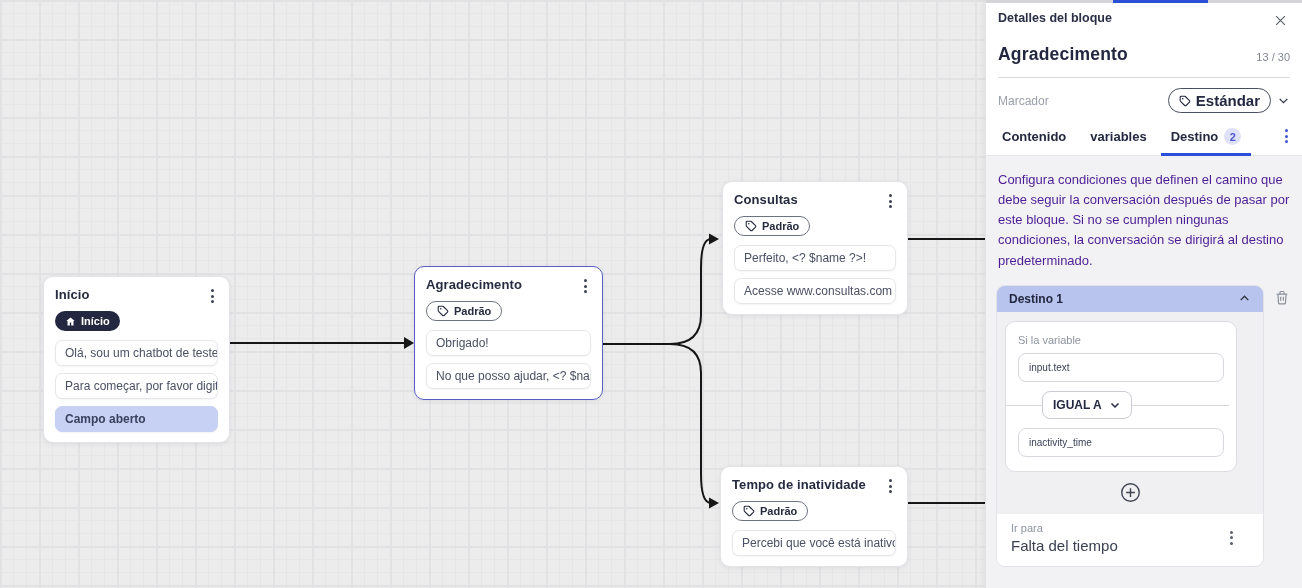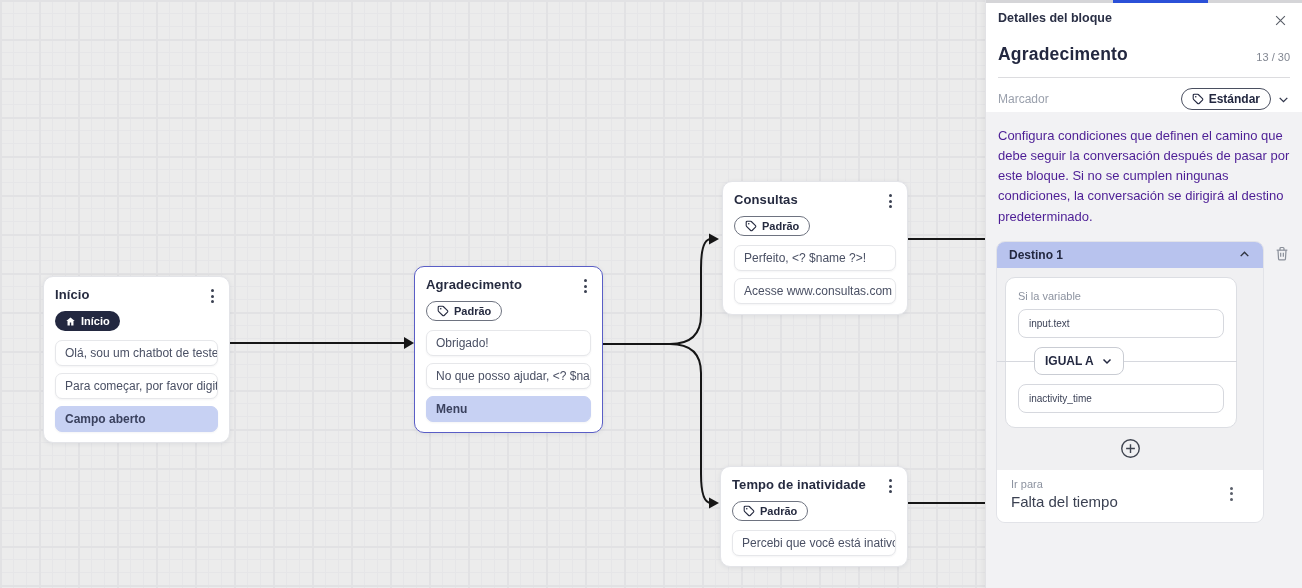--- a/index.html
+++ b/index.html
@@ -52,21 +52,21 @@
   .p-title-row { display:flex; justify-content:space-between; align-items:flex-end;
     padding:10px 12px 0; }
   .p-title { font-size:17.5px; font-weight:600; color:#232840; letter-spacing:.2px; }
   .p-counter { font-size:11px; color:#82879​2; color:#828792; padding-bottom:2px; }
   .p-divider { border-bottom:1px solid #dcdcdf; margin:12px 12px 0; }
   .marker-row { display:flex; justify-content:space-between; align-items:center;
     padding:10px 12px 2px; }
   .marker-label { font-size:12px; color:#9aa0ac; }
   .marker-right { display:flex; align-items:center; gap:6px; color:#30354a; }
   .chip { display:inline-flex; align-items:center; gap:5px; border:1px solid #4a4f60;
-    border-radius:13px; padding:3px 10px; font-size:12px; font-weight:bold;
+    border-radius:13px; padding:3px 10px; font-size:15px; font-weight:bold;
     color:#232840; cursor:pointer; background:#fff; }
   .tabs { display:flex; align-items:stretch; margin-top:4px; border-bottom:1px solid #e6e6e8;
     padding:0 4px; position:relative; }
   .tab { display:flex; align-items:center; gap:6px; padding:9px 12px 10px;
     font-size:13px; font-weight:bold; color:#232840; cursor:pointer; position:relative; }
   .tab.active::after { content:""; position:absolute; left:2px; right:2px; bottom:-1px;
     height:3px; background:#2b50d8; }
   .tab-badge { width:17px; height:17px; border-radius:50%; background:#dfe1f8;
     color:#5058cf; font-size:11px; font-weight:bold; display:flex;
     align-items:center; justify-content:center; }
@@ -78,21 +78,21 @@
   .dest-head { background:#b8c3ee; border-radius:8px 8px 0 0; display:flex;
     justify-content:space-between; align-items:center; padding:6px 12px; cursor:pointer; }
   .dest-head-title { font-size:12px; font-weight:bold; color:#232840; }
   .trash-btn { position:absolute; right:2px; top:4px; color:#8a8f99; cursor:pointer; }
   .cond-card { background:#fff; border:1px solid #dcdee3; border-radius:10px;
     margin:9px 26px 0 8px; padding:10px 12px 14px; }
   .cond-label { font-size:11px; color:#8d93a0; margin:2px 0 7px; }
   .text-input { width:100%; border:1px solid #d6d8de; border-radius:8px;
     padding:8px 10px; font-size:10px; color:#3c4257; background:#fff;
     font-family:"Liberation Sans", sans-serif; outline:none; }
-  .op-row { position:relative; margin:9px 0;padding-left:16px; }
+  .op-row { position:relative; margin:9px 8px;padding-left:16px; }
   .op-row::before { content:""; position:absolute; left:-21px; right:-13px; top:50%;
     border-top:1px solid #d6d8de; }
   .op-btn { position:relative; display:inline-flex; align-items:center; gap:7px;
     background:#fff; border:1px solid #c9ccd3; border-radius:8px; padding:6px 10px;
     font-size:12px; font-weight:bold; color:#232840; cursor:pointer; }
   .plus-row { display:flex; justify-content:center; padding:10px 0 11px; }
   .plus-btn { color:#3f4450; cursor:pointer; display:flex; }
   .goto-card { background:#fff; border-radius:0 0 8px 8px; padding:8px 26px 12px 14px;
     display:flex; justify-content:space-between; align-items:center; }
   .goto-label { font-size:11px; color:#8d93a0; margin-bottom:3px; }
@@ -155,21 +155,20 @@
       <span class="badge-outline">
         <svg width="12" height="12" viewBox="0 0 24 24">
             <path d="M21 11.4l-8.4-8.4A2 2 0 0 0 11.2 2.4H4.4a2 2 0 0 0-2 2v6.8c0 .53.21 1.04.59 1.41L11.4 21a2 2 0 0 0 2.83 0L21 14.23a2 2 0 0 0 0-2.83z" fill="none" stroke="#262b40" stroke-width="2.2"></path>
             <circle cx="7.5" cy="7.5" r="1.6" fill="#262b40"></circle>
           </svg>
         <span>Padrão</span>
       </span>
       <div class="rows">
         <div class="row">Obrigado!</div>
         <div class="row">No que posso ajudar, &lt;? $name ...</div>
-        <div class="row hl">Menu</div>
       </div>
     </div>
 
     <div class="node" style="left:722px; top:181px; width:186px;">
       <div class="node-head">
         <span class="node-title">Consultas</span>
         <span class="kebab">
             <i></i>
             <i></i>
             <i></i>
@@ -239,20 +238,33 @@
               <circle cx="7.5" cy="7.5" r="1.6" fill="#232840"></circle>
             </svg>
           <span>Estándar</span>
         </span>
         <svg width="13" height="13" viewBox="0 0 24 24" fill="none" stroke="#30354a" stroke-width="2.4">
             <polyline points="5,9 12,16 19,9"></polyline>
           </svg>
       </span>
     </div>
 
+    <div class="tabs">
+      <span class="tab">Contenido</span>
+      <span class="tab">variables</span>
+      <span class="tab active">
+        <span>Destino</span>
+        <span class="tab-badge">2</span>
+      </span>
+      <span class="kebab">
+          <i></i>
+          <i></i>
+          <i></i>
+        </span>
+    </div>
 
     <div class="p-body">
       <p class="p-desc">Configura condiciones que definen el camino que debe seguir la conversación después de pasar por este bloque. Si no se cumplen ningunas condiciones, la conversación se dirigirá al destino predeterminado.</p>
 
       <div class="dest-wrap">
         <div class="dest">
           <div class="dest-head">
             <span class="dest-head-title">Destino 1</span>
             <svg width="13" height="13" viewBox="0 0 24 24" fill="none" stroke="#30343f" stroke-width="2.6">
                 <polyline points="5,15 12,8 19,15"></polyline>

